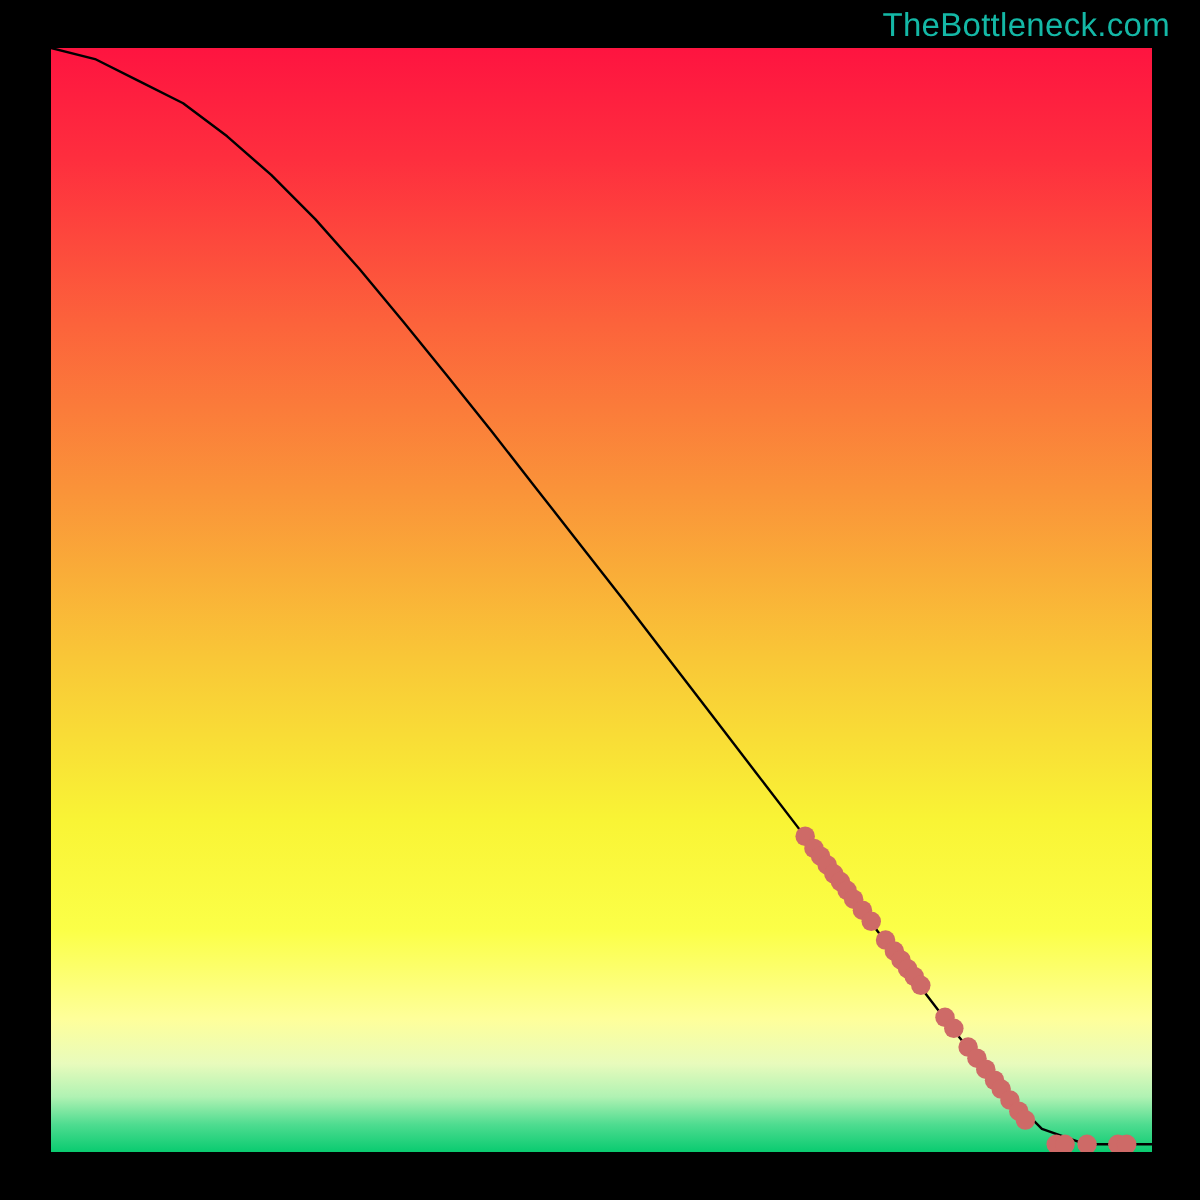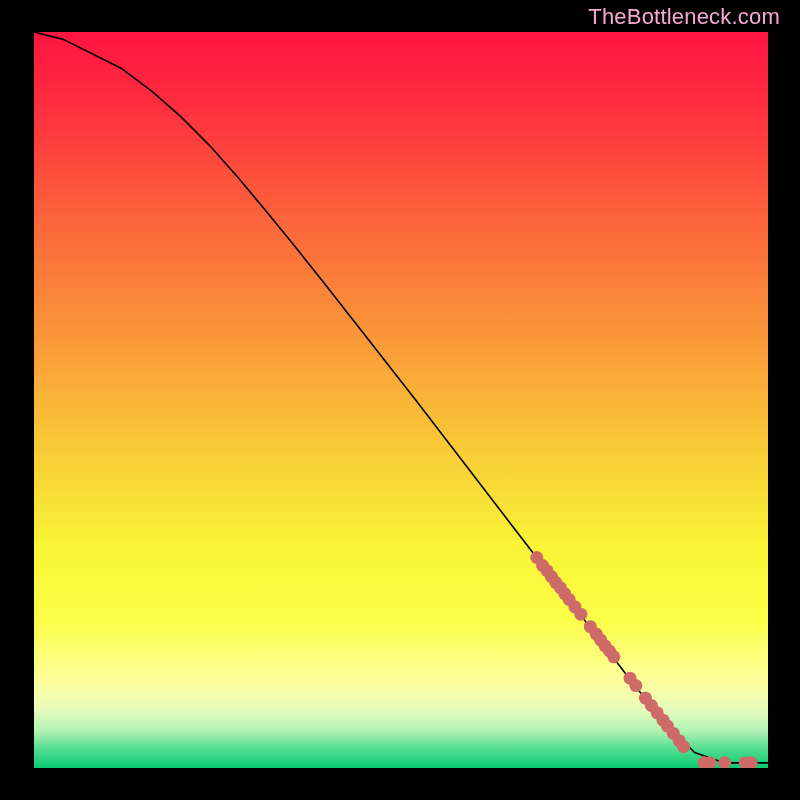--- a/index.html
+++ b/index.html
@@ -16,21 +16,21 @@
     left: 0;
     top: 0;
     width: 800px;
     height: 800px;
     background: #000;
   }
   .watermark {
     position: absolute;
     top: 4px;
     right: 20px;
-    color: #f9a8d4;
+    color: #14b8a6;
     font-size: 22px;
     font-weight: 500;
     letter-spacing: 0.2px;
     font-family: Arial, sans-serif;
   }
   .plot-area {
     position: absolute;
     left: 34px;
     top: 32px;
     width: 734px;

